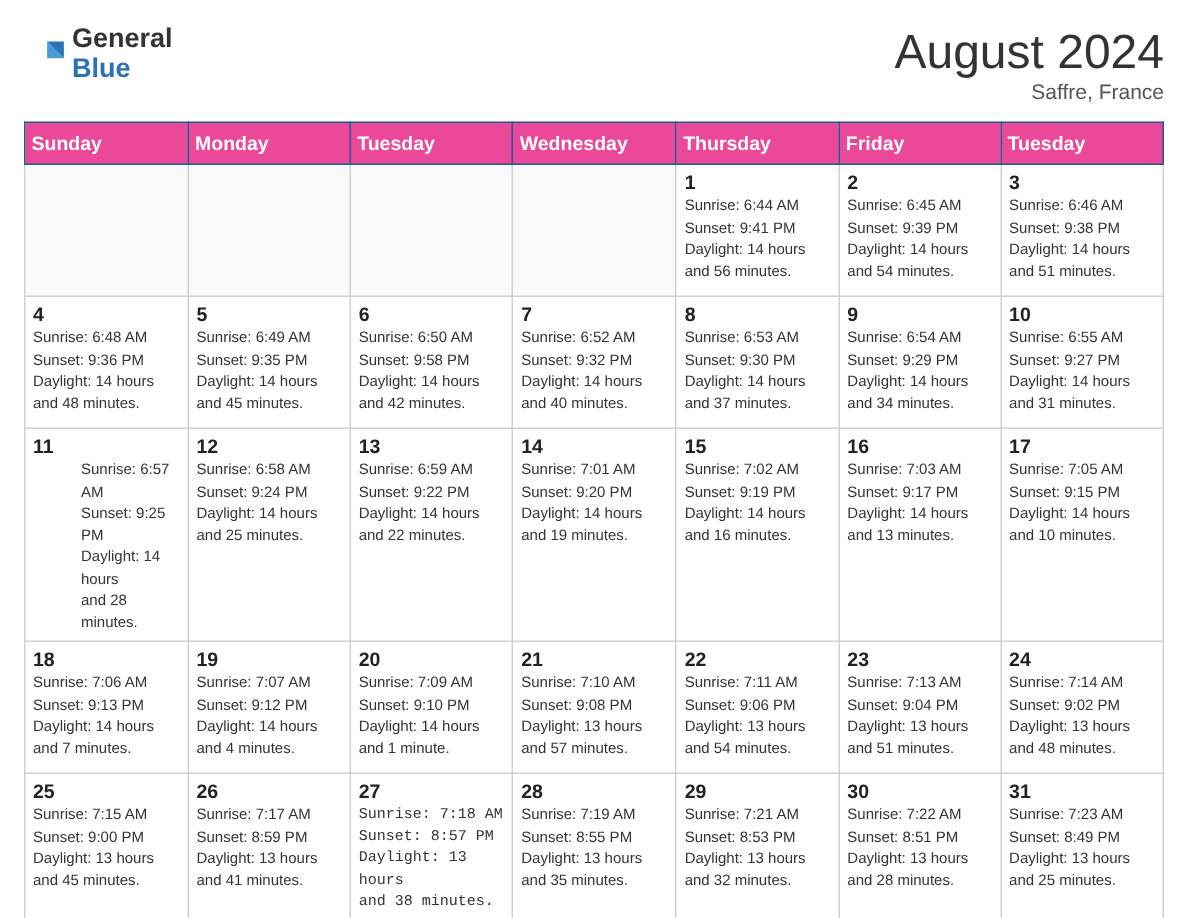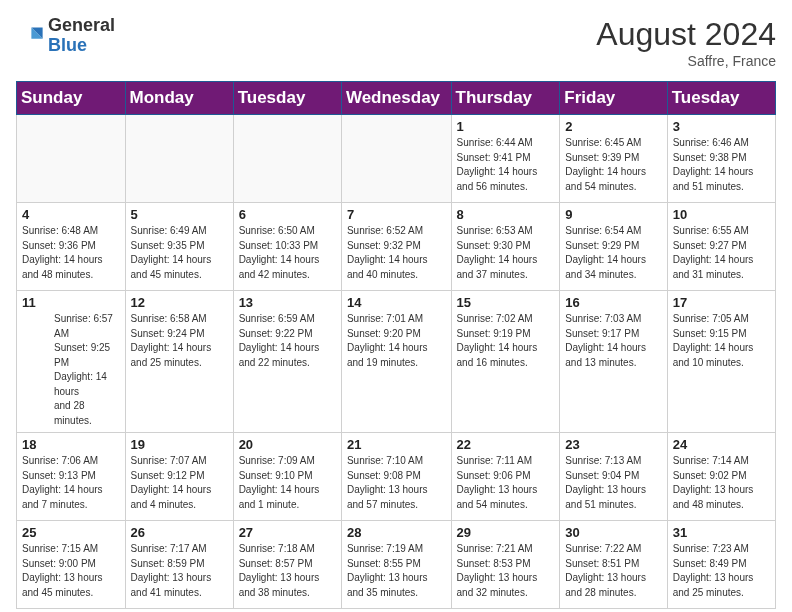--- a/index.html
+++ b/index.html
@@ -43,23 +43,23 @@
     .location {
       font-size: 14px;
       color: #555;
     }
     .calendar {
       width: 100%;
       border-collapse: collapse;
       border: 1px solid #ccc;
     }
     .calendar th {
-      background: #701a75;
+      background: #ec4899;
       color: #fff;
-      font-size: 17px;
+      font-size: 13px;
       font-weight: bold;
       padding: 6px 4px;
       text-align: left;
       border: 1px solid #1e5a94;
     }
     .calendar td {
       width: 110px;
       vertical-align: top;
       border: 1px solid #d0d0d0;
       padding: 4px 5px;
@@ -173,21 +173,21 @@
         <td>
           <div class="day-num">5</div>
           <div class="day-info" style="white-space: pre-line;">Sunrise: 6:49 AM
 Sunset: 9:35 PM
 Daylight: 14 hours
 and 45 minutes.</div>
         </td>
         <td>
           <div class="day-num">6</div>
           <div class="day-info" style="white-space: pre-line;">Sunrise: 6:50 AM
-Sunset: 10:33 PM
+Sunset: 9:58 PM
 Daylight: 14 hours
 and 42 minutes.</div>
         </td>
         <td>
           <div class="day-num">7</div>
           <div class="day-info" style="white-space: pre-line;">Sunrise: 6:52 AM
 Sunset: 9:32 PM
 Daylight: 14 hours
 and 40 minutes.</div>
         </td>
@@ -325,21 +325,21 @@
         </td>
         <td>
           <div class="day-num">26</div>
           <div class="day-info" style="white-space: pre-line;">Sunrise: 7:17 AM
 Sunset: 8:59 PM
 Daylight: 13 hours
 and 41 minutes.</div>
         </td>
         <td>
           <div class="day-num">27</div>
-          <div class="day-info" style="white-space: pre-line;">Sunrise: 7:18 AM
+          <div class="day-info" style="white-space: pre-line; font-family: Liberation Mono, monospace;">Sunrise: 7:18 AM
 Sunset: 8:57 PM
 Daylight: 13 hours
 and 38 minutes.</div>
         </td>
         <td>
           <div class="day-num">28</div>
           <div class="day-info" style="white-space: pre-line;">Sunrise: 7:19 AM
 Sunset: 8:55 PM
 Daylight: 13 hours
 and 35 minutes.</div>

